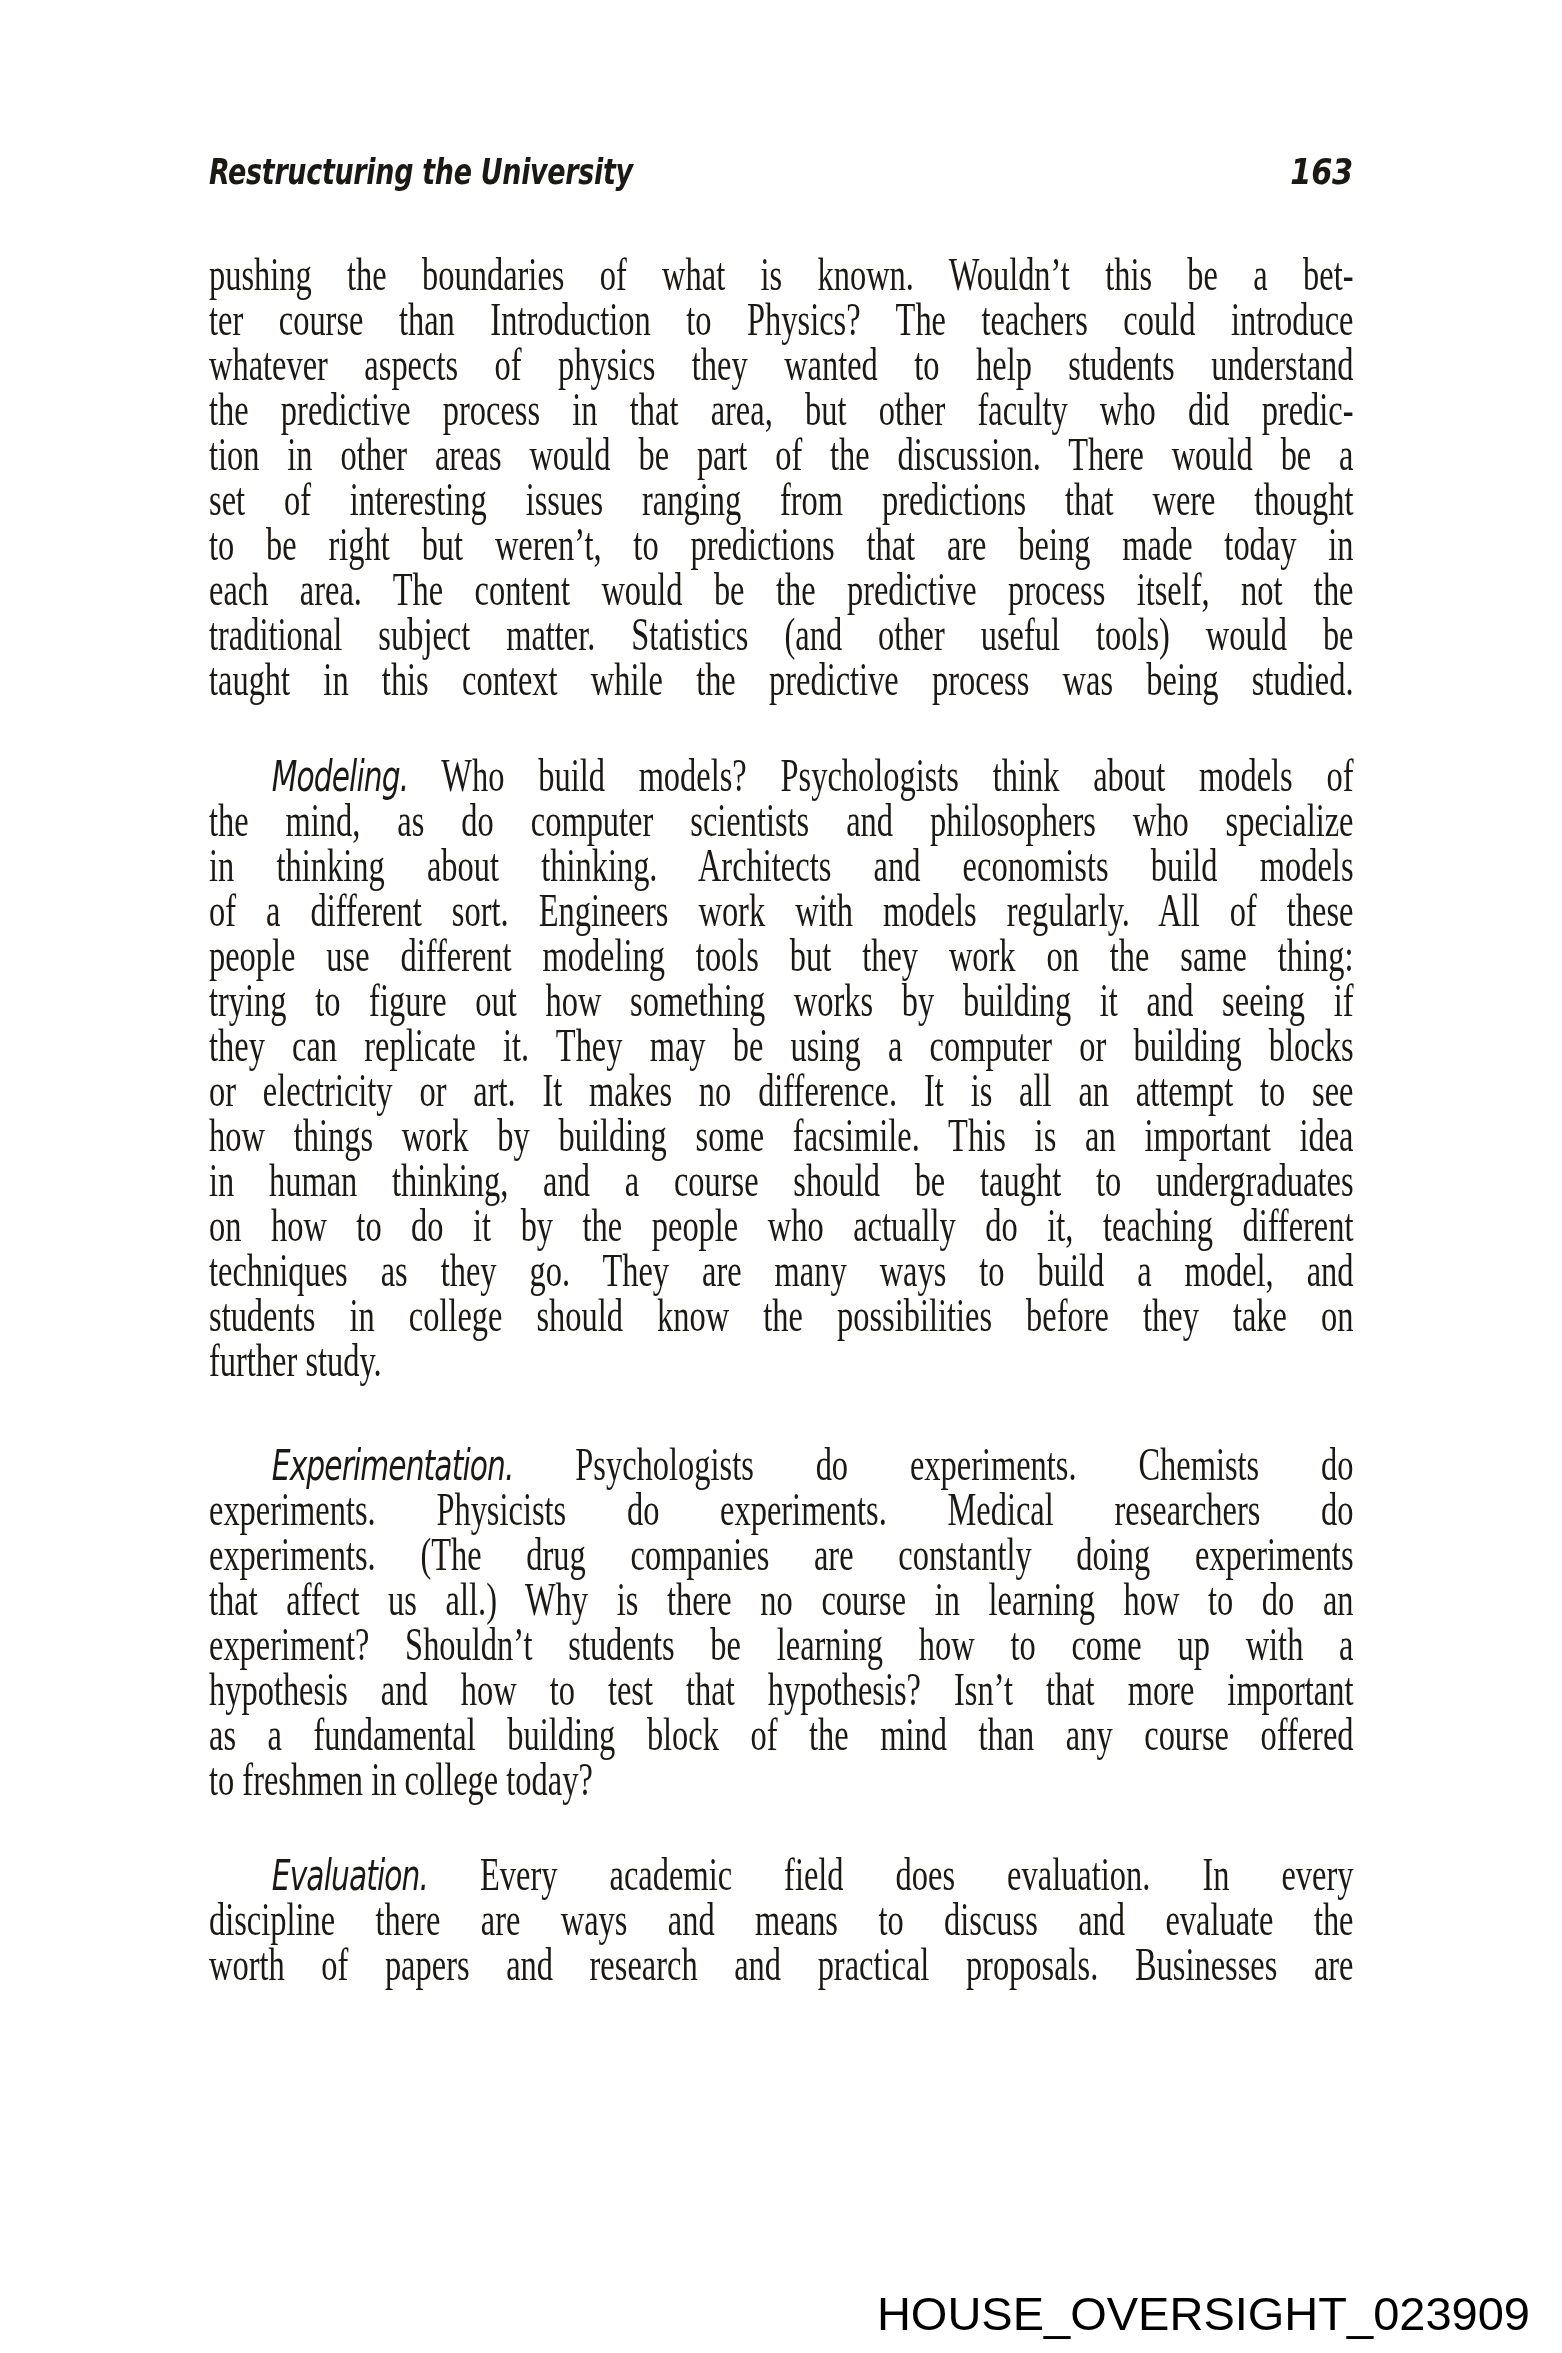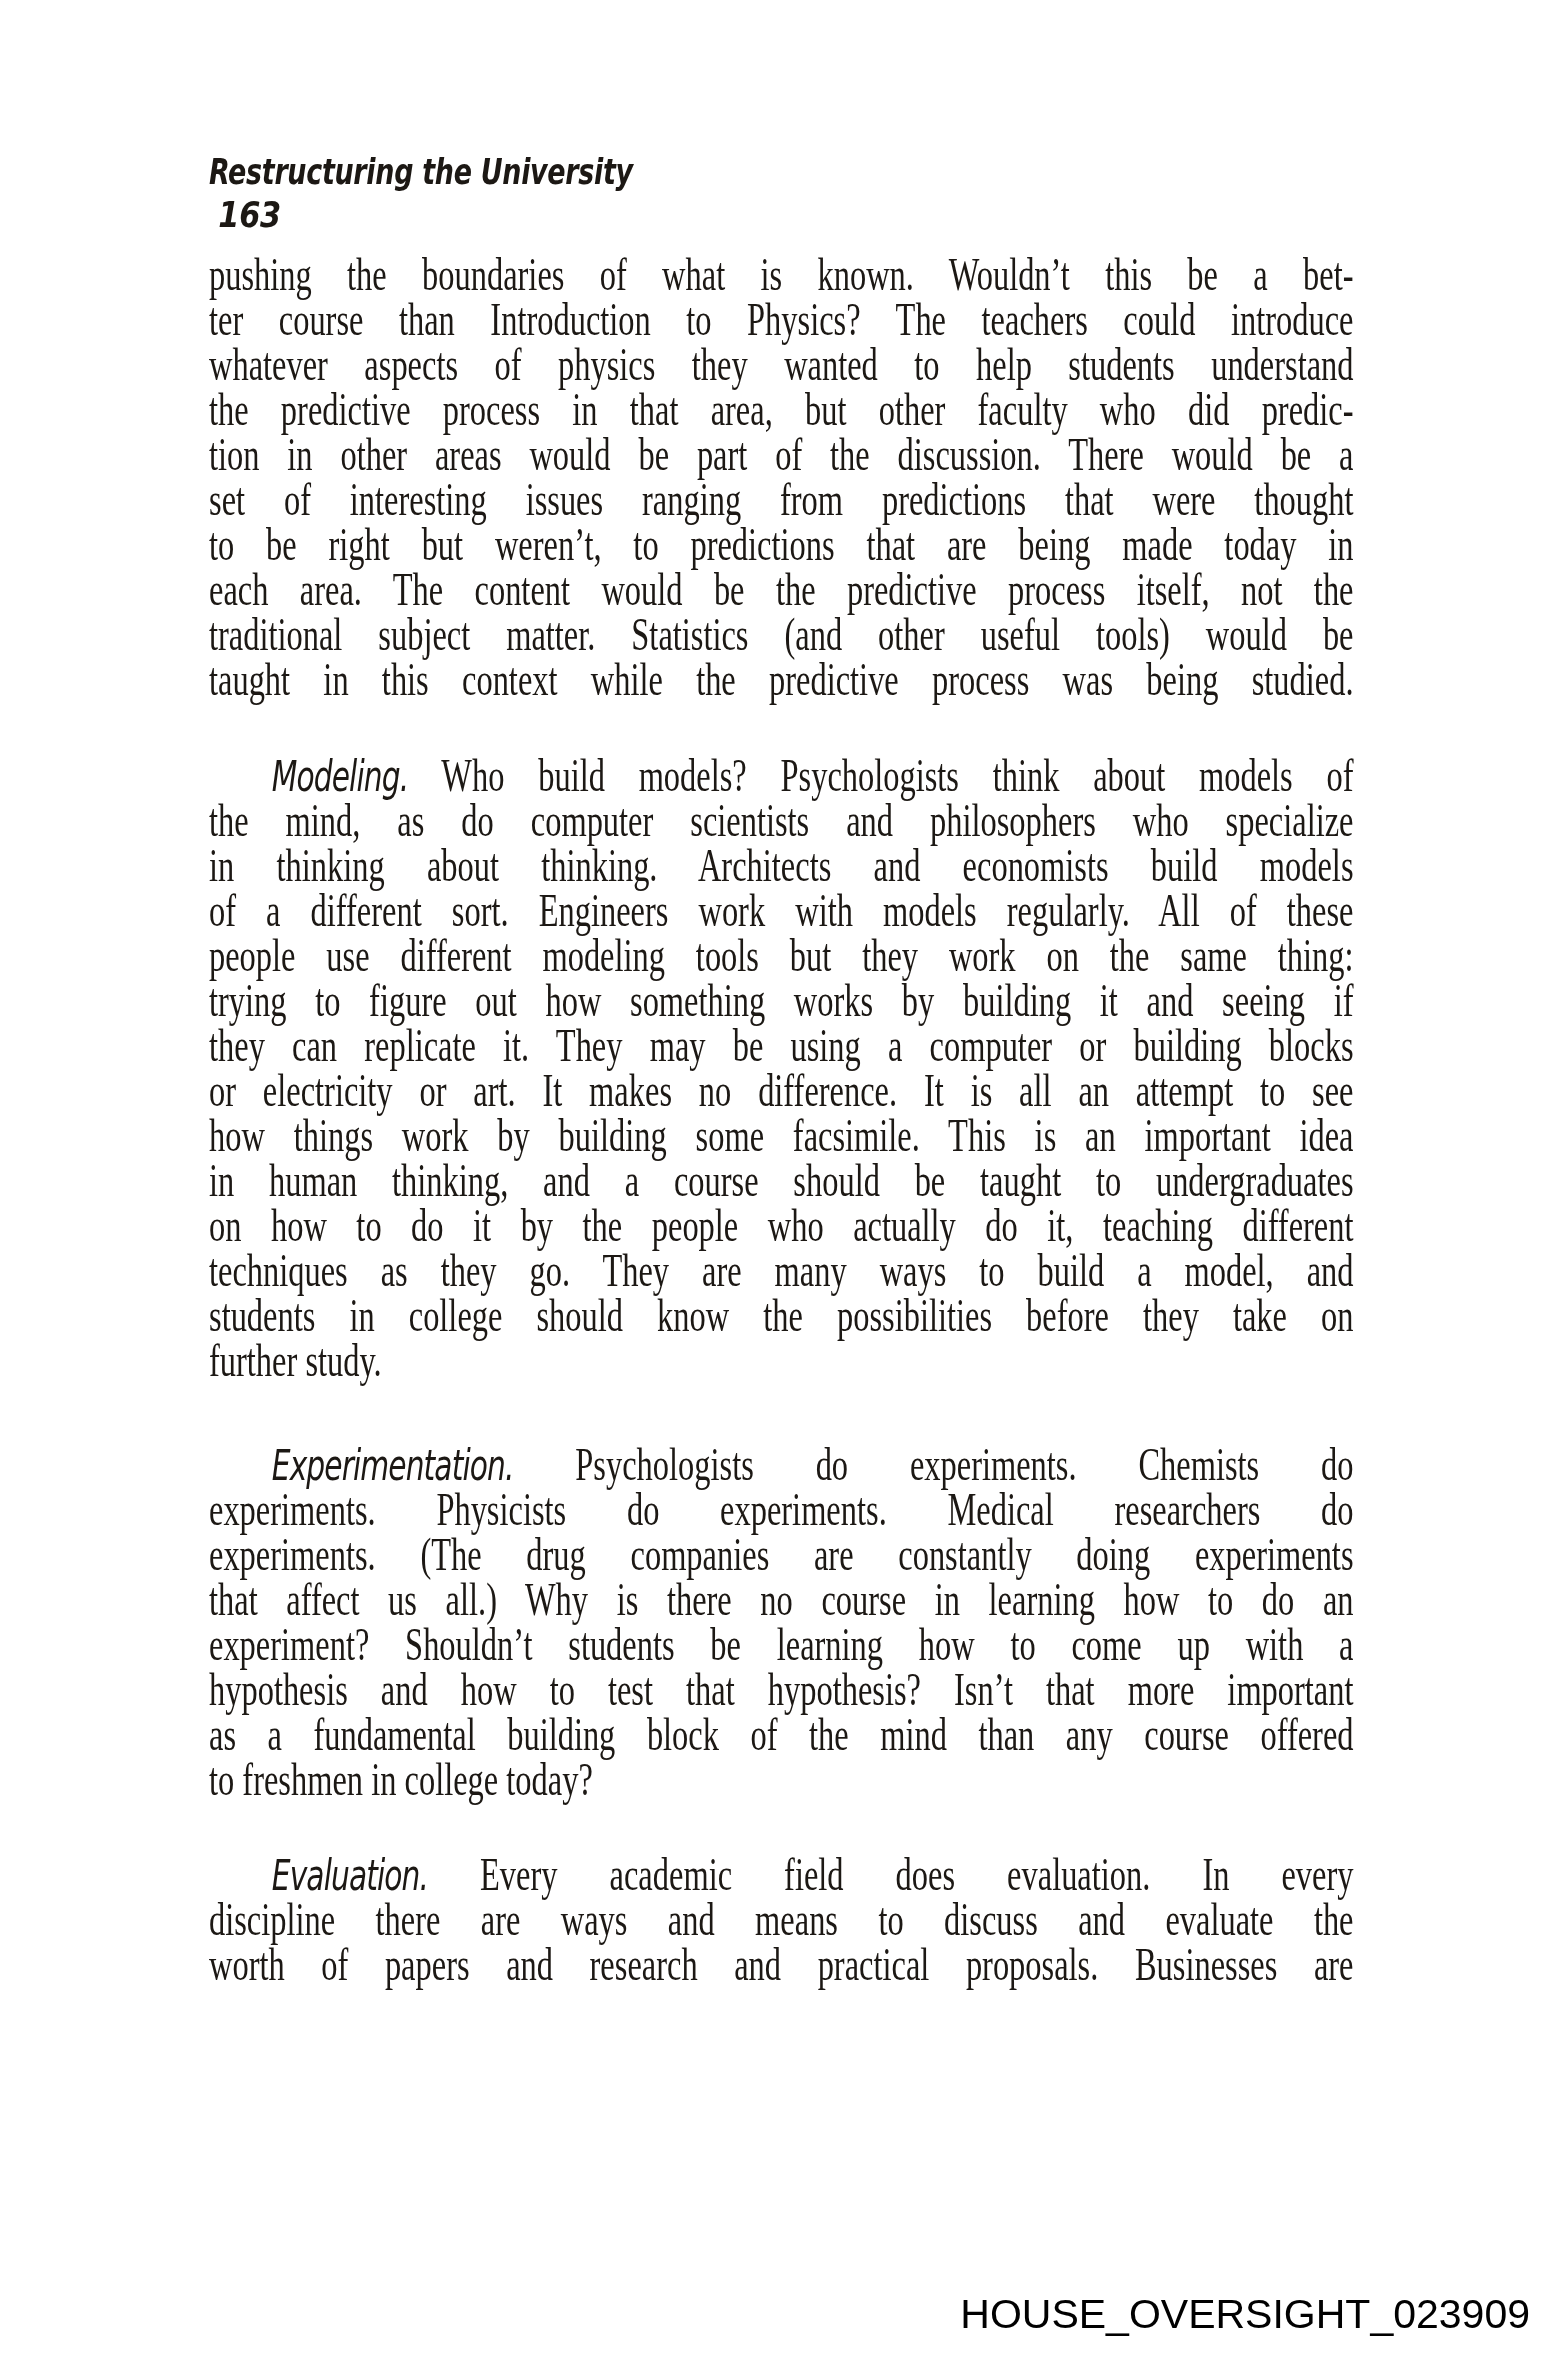--- a/index.html
+++ b/index.html
@@ -2,37 +2,37 @@
 <html style="font-size:13.6px"><head>
 <meta charset="utf-8">
 <style>
   html,body{margin:0;padding:0;background:#ffffff;}
   .page{position:relative;width:1562px;height:2354px;background:#ffffff;overflow:hidden;
         font-family:"Liberation Serif",serif;}
   
   .header{position:absolute;left:209px;top:151px;width:1144px;height:44px;
           display:flex;justify-content:space-between;align-items:flex-start;
           font-family:"DejaVu Sans",sans-serif;font-style:italic;font-weight:bold;
-          font-size:35px;line-height:43px;color:#1c1814;flex-direction:column;}
+          font-size:35px;line-height:43px;color:#1c1814;}
   .header .title{transform:scaleX(.77);transform-origin:0 0;letter-spacing:-0.4px;white-space:nowrap;}
   .header .pagenum{transform:scaleX(.87);transform-origin:100% 0;letter-spacing:-0.4px;white-space:nowrap;}
   
   .para{position:absolute;left:209px;width:1658px;transform:scaleX(.6903);transform-origin:0 0;
         font-family:"Liberation Serif",serif;font-size:47px;line-height:45px;color:#1c1814;}
   .para:nth-of-type(1){top:252px;}
   .para:nth-of-type(2){top:753px;}
   .para:nth-of-type(3){top:1442px;}
   .para:nth-of-type(4){top:1852px;}
   .line{height:45px;text-align:justify;text-align-last:justify;white-space:normal;}
   .line.last{text-align:left;text-align-last:left;}
   .line.indent{text-indent:91px;}
   .lead{font-family:"DejaVu Sans",sans-serif;font-style:italic;font-size:43px;letter-spacing:-1.3px;}
   
   .watermark{position:absolute;right:32px;top:2290px;
-             font-family:"Liberation Sans",sans-serif;font-size:41px;line-height:48px;
+             font-family:"Liberation Sans",sans-serif;font-size:47px;line-height:48px;
              letter-spacing:0;color:#000000;white-space:nowrap;}
 </style>
 </head>
 <body>
 
 <div class="page">
 
   <div class="header">
     <span class="title">Restructuring the University</span>
     <span class="pagenum">163</span>

